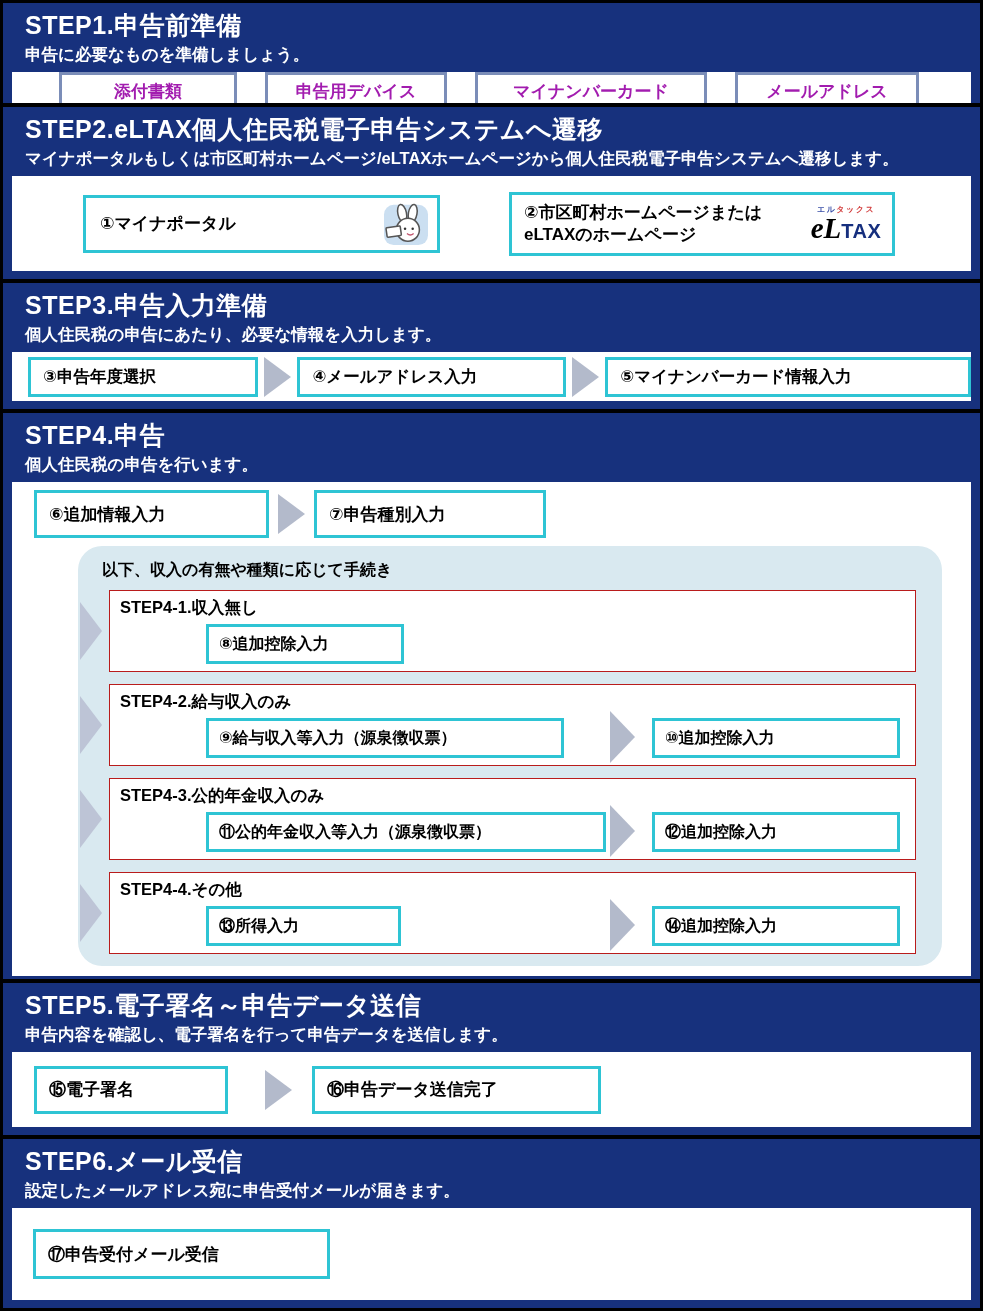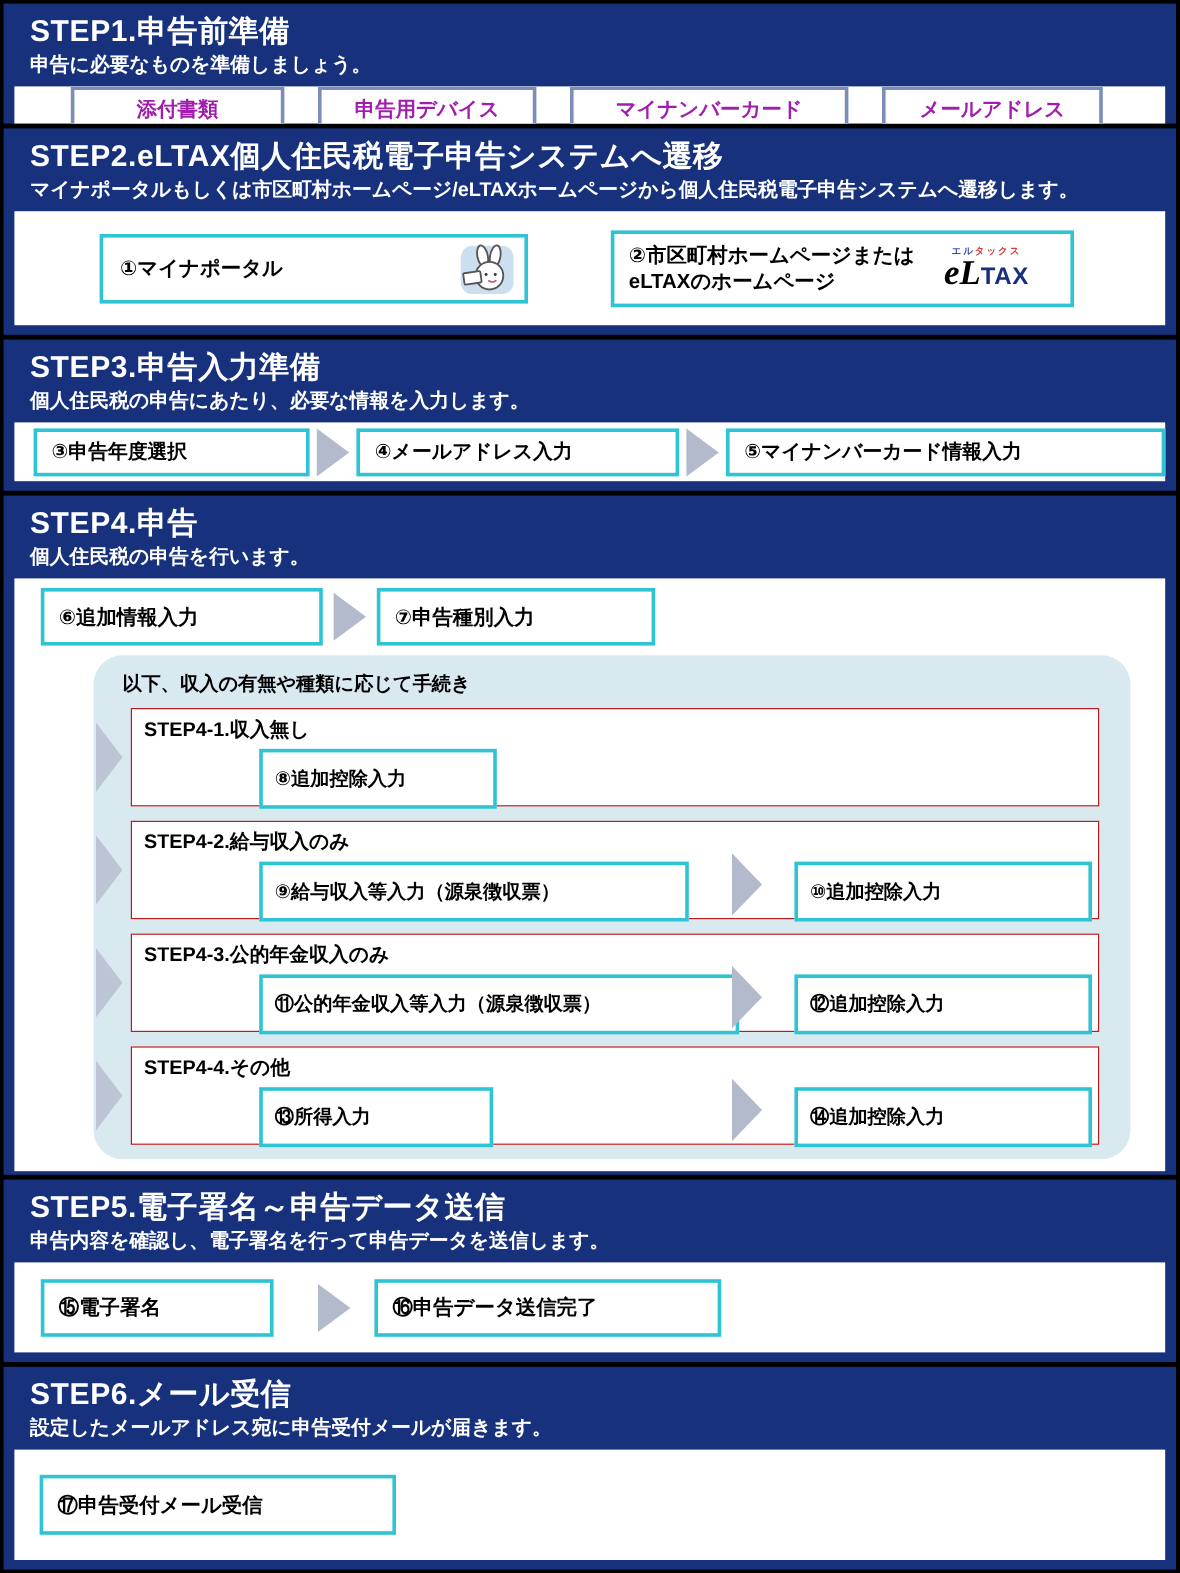--- a/index.html
+++ b/index.html
@@ -18,21 +18,21 @@
               font-weight:bold; font-size:17px; color:#a21caf; background:#fff; }
   .gw1{width:178px}.gw2{width:232px}.gw3{width:182px}.gw4{width:184px}
 
   
   .cyan-box { border:3px solid #2EC4D4; background:#fff; display:flex; align-items:center;
               font-weight:bold; font-size:17px; color:#000; padding-left:12px; }
 
   
   .band2 { display:flex; align-items:center; padding-left:71px; }
   .b2a { width:357px; height:58px; justify-content:space-between; padding-right:8px; padding-left:14px; }
-  .b2b { width:386px; height:64px; margin-left:69px; padding-right:24px; font-size:17px; line-height:1.25; }
+  .b2b { width:386px; height:64px; margin-left:69px; padding-right:0; font-size:17px; line-height:1.25; }
   .b2b-text { flex:1; }
   .mascot { width:46px; height:44px; flex:none; }
   .eltax-logo { flex:none; width:92px; text-align:center; line-height:1; padding-top:2px; }
   .eltax-ruby { font-size:8px; font-weight:bold; letter-spacing:1.5px; white-space:nowrap; }
   .eltax-ruby .rb { color:#3A50A8; } .eltax-ruby .rr { color:#D23C3C; }
   .eltax-main .el { font-family:"Liberation Serif","DejaVu Serif",serif; font-style:italic; font-weight:bold;
                     color:#000000; font-size:29px; }
   .eltax-main .tax { color:#162F7E; font-weight:bold; font-size:20px; letter-spacing:.5px; }
 
   
@@ -52,22 +52,22 @@
   .b4a{width:235px}.b4b{width:232px}
   .row-top .flow-arrow { margin:0 9px; }
   .panel { margin:8px 29px 10px 66px; flex:1; background:#D9E9F0; border-radius:24px; padding-top:12px; }
   .panel-note { margin:2px 0 9px 24px; font-weight:bold; font-size:16px; color:#000; }
   .branch-row { display:flex; align-items:center; margin:0 26px 12px 2px; }
   .chevron { flex:none; width:0; height:0; border-top:29px solid transparent; border-bottom:29px solid transparent;
              border-left:22px solid #BDC4D6; }
   .branch-box { flex:1; margin-left:7px; background:#fff; border:1px solid #b91c1c; padding:6px 0 9px 0; }
   .branch-title { margin-left:10px; font-weight:bold; font-size:16.5px; color:#000; }
   .branch-flow { position:relative; height:38px; margin:5px 0 0 96px; }
-  .inner-box { position:absolute; top:0; height:50px; border:3px solid #2EC4D4; background:#fff;
-               display:flex; align-items:center; padding-left:10px; font-weight:bold; font-size:16px; color:#000;margin-left:10px; }
+  .inner-box { position:absolute; top:0; height:40px; border:3px solid #2EC4D4; background:#fff;
+               display:flex; align-items:center; padding-left:10px; font-weight:bold; font-size:16px; color:#000; }
   .ib1 { left:0; }
   .r1 .ib1{width:198px} .r2 .ib1{width:358px} .r3 .ib1{width:400px} .r4 .ib1{width:195px}
   .flow-arrow2 { position:absolute; left:404px; top:-7px; width:0; height:0;
                  border-top:26px solid transparent; border-bottom:26px solid transparent; border-left:25px solid #B3BACB; }
   .ib2 { left:446px; width:248px; }
 
   
   .band5 { display:flex; align-items:center; padding-left:22px; }
   .band5 .cyan-box { height:48px; }
   .b5a{width:194px}.b5b{width:289px}

